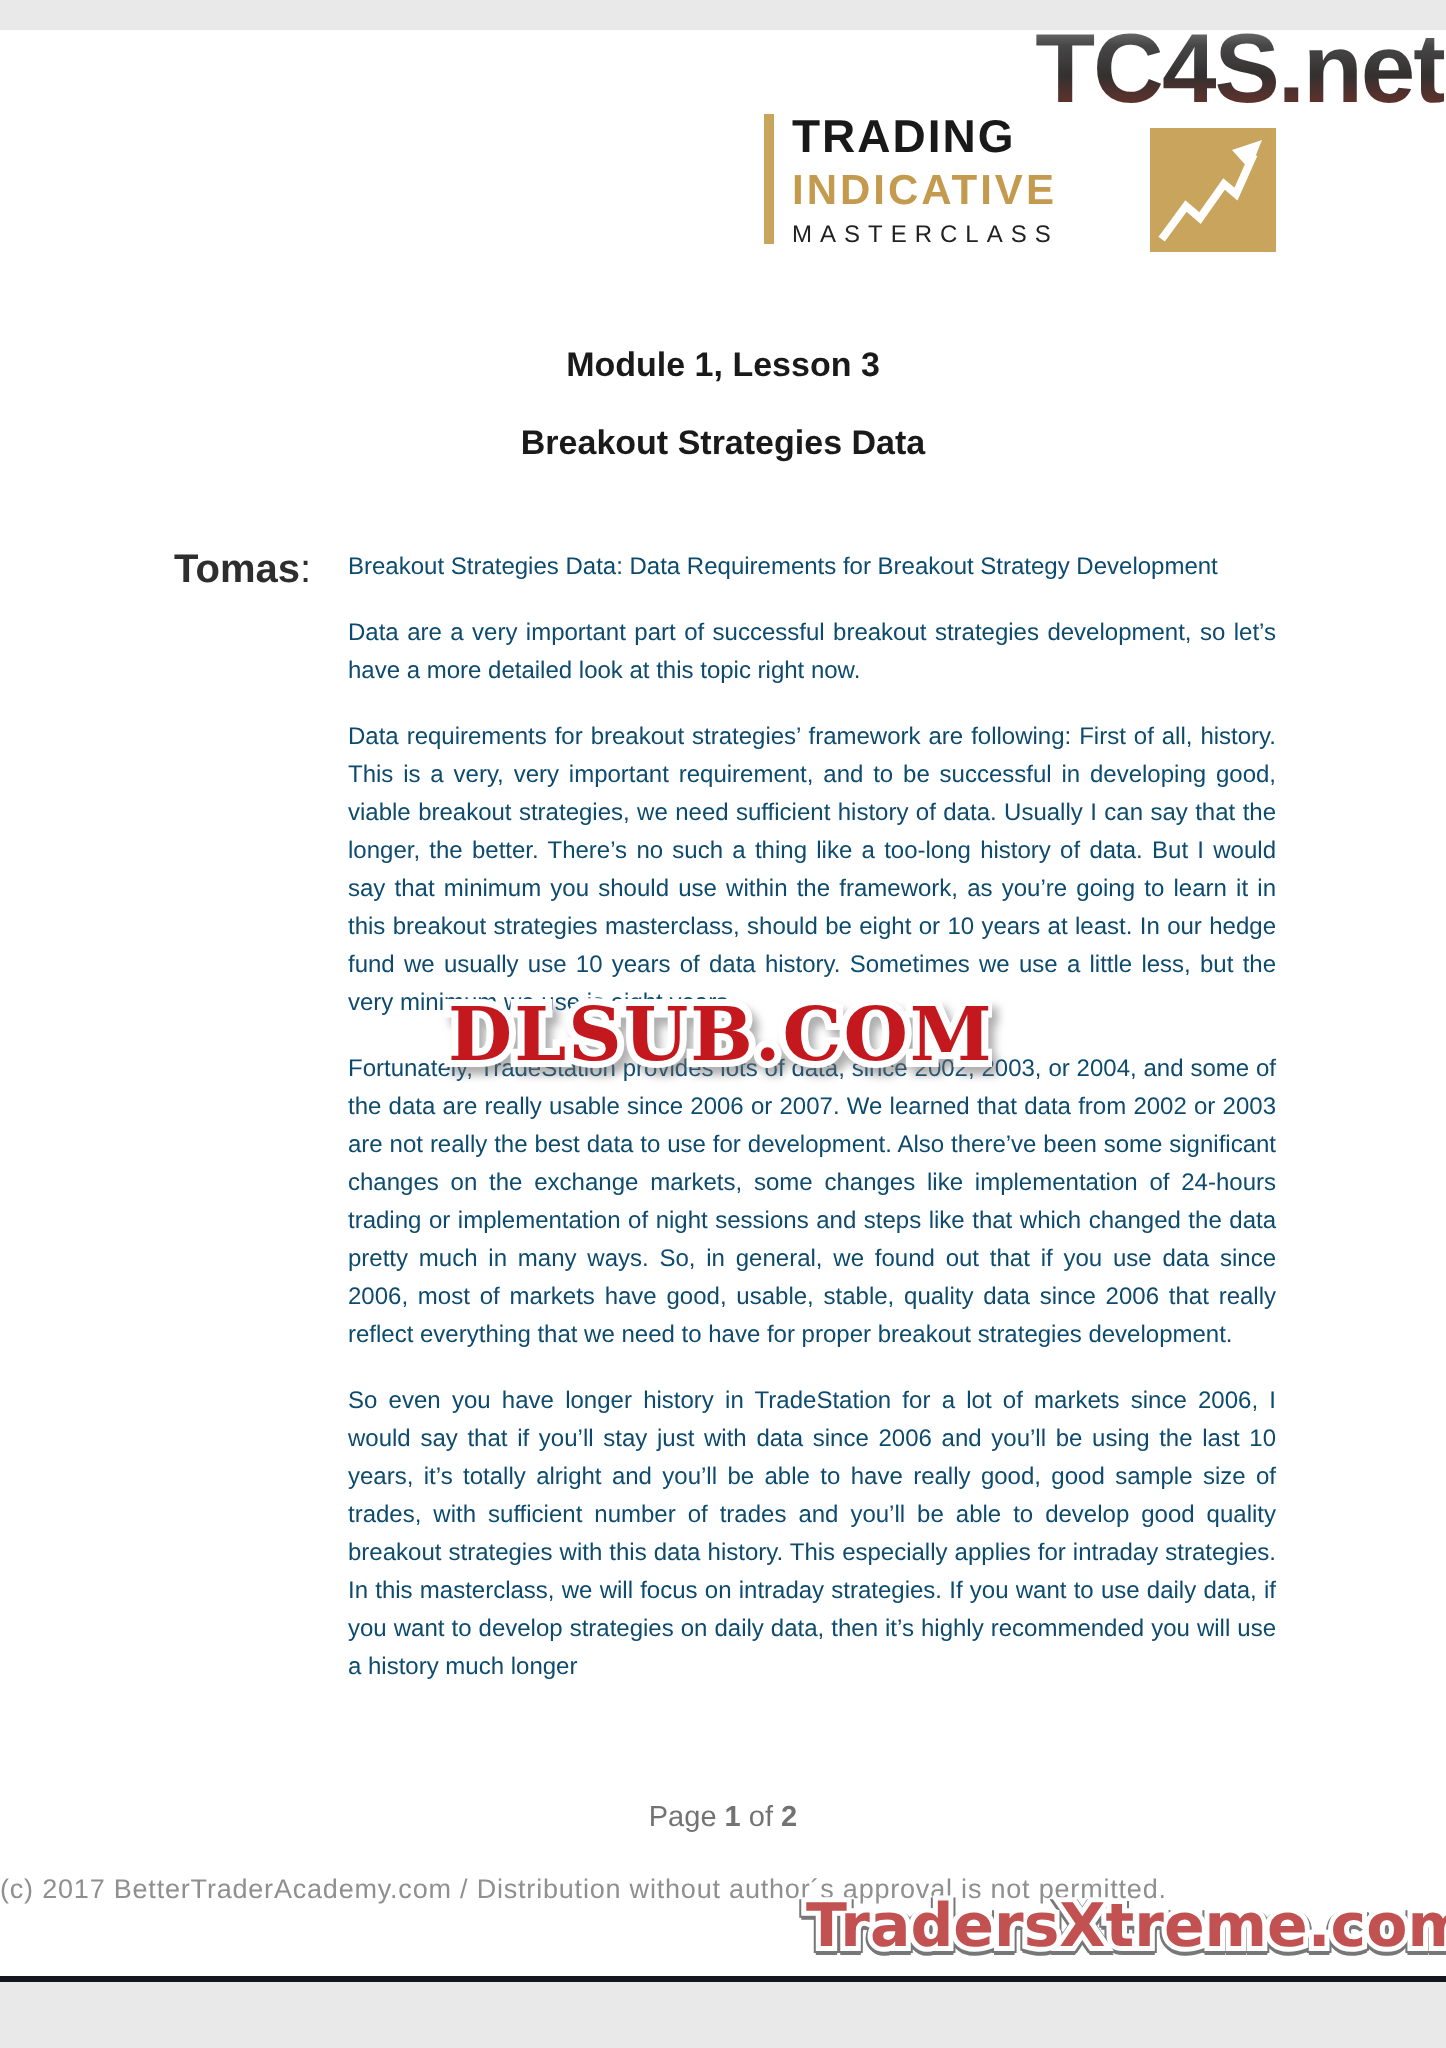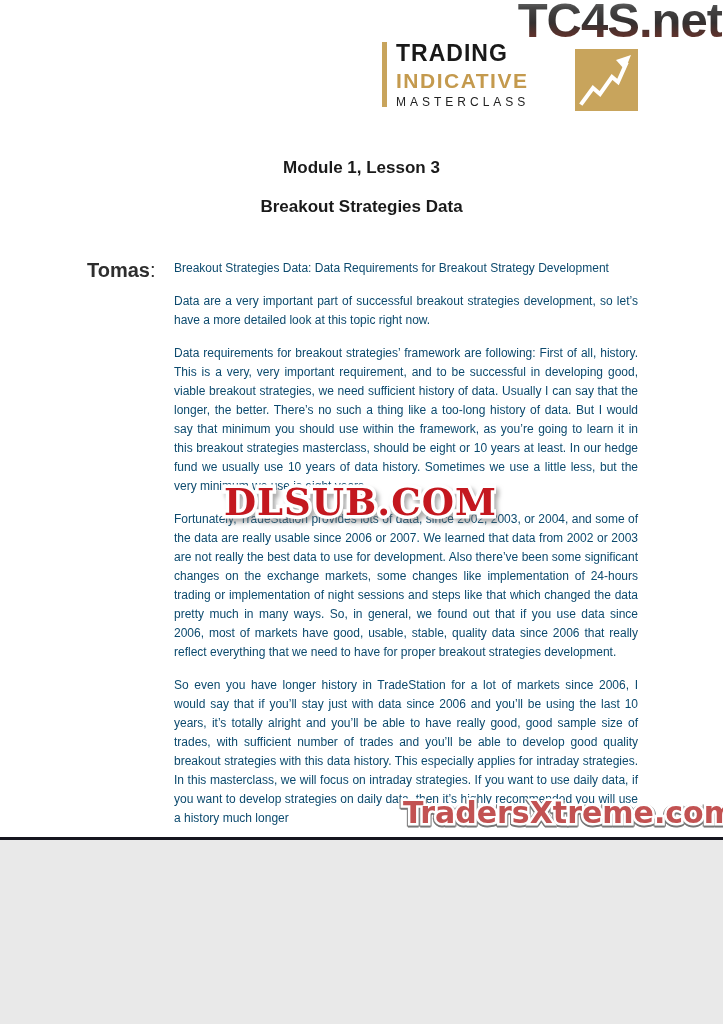--- a/index.html
+++ b/index.html
@@ -1,18 +1,18 @@
 <!DOCTYPE html>
 <html><head>
 <meta charset="utf-8">
 <style>
   * { margin:0; padding:0; box-sizing:border-box; }
   html,body { background:#e9e9e9; }
   .page {
-    position:relative; width:723px; height:840px; margin:0 auto;
+    position:relative; width:723px; height:976px; margin:15px auto;
     background:#ffffff; overflow:hidden;
     font-family:"Liberation Sans", sans-serif; color:#3c3c3c;
   }
 
   
   .tc4s {
     position:absolute; top:-8px; right:1px; z-index:6;
     font-size:49px; font-weight:800; letter-spacing:-1px;
     background:linear-gradient(180deg,#9a9a9a 0%,#474747 28%,#343030 55%,#5d322c 78%,#8a4a40 100%);
     -webkit-background-clip:text; background-clip:text; color:transparent;

